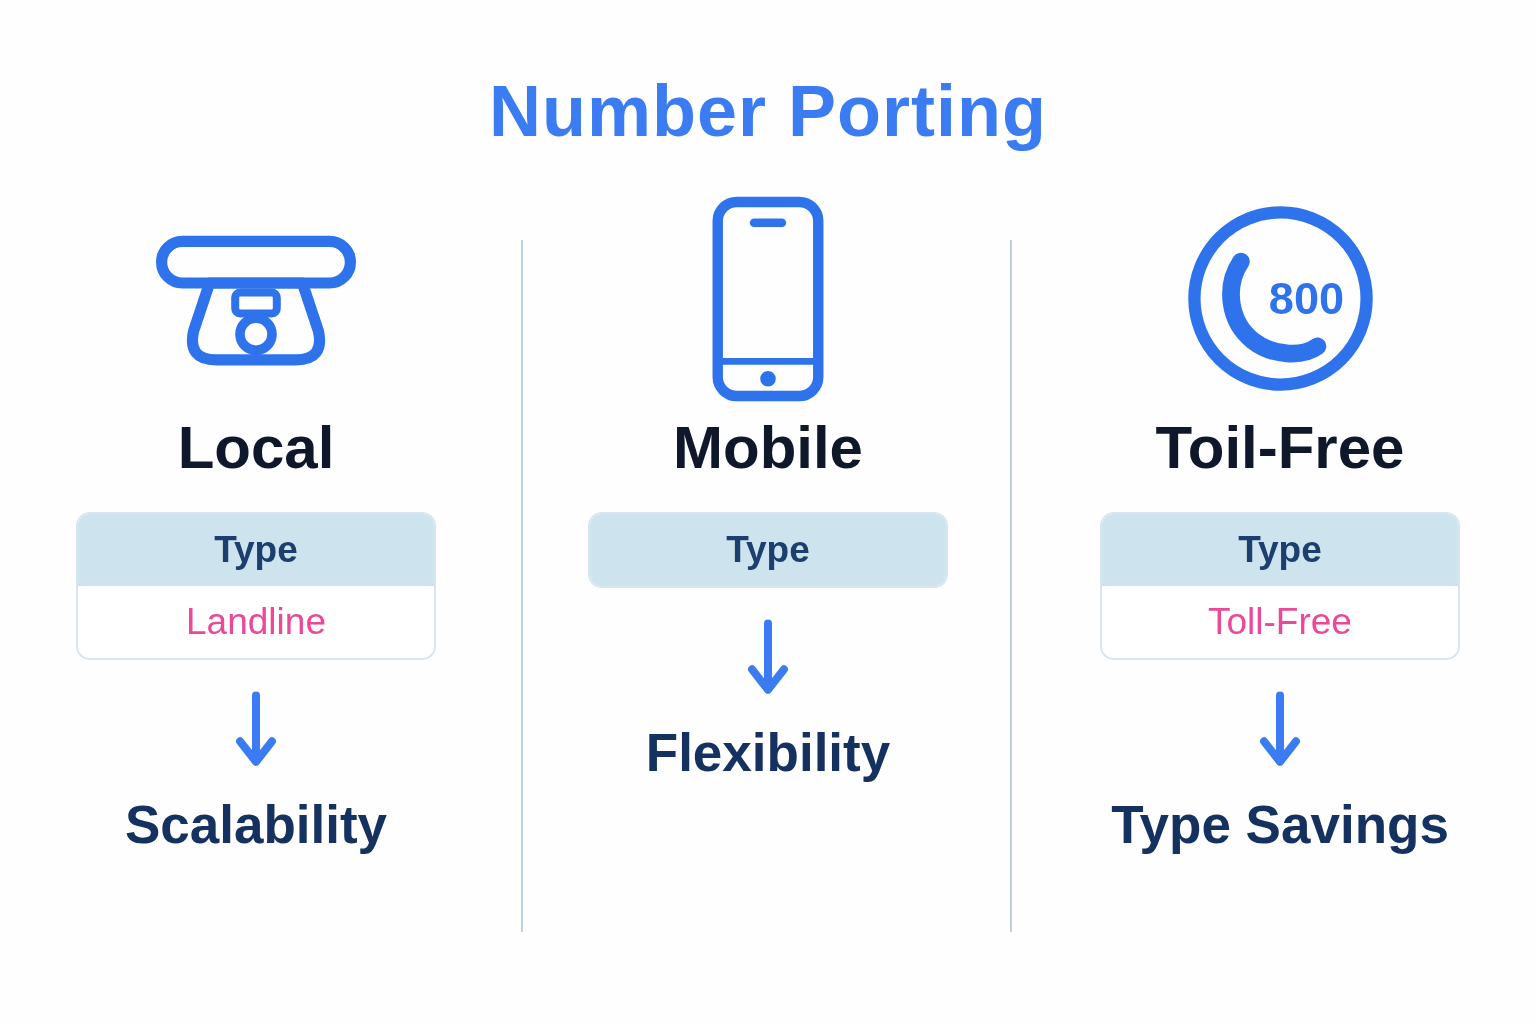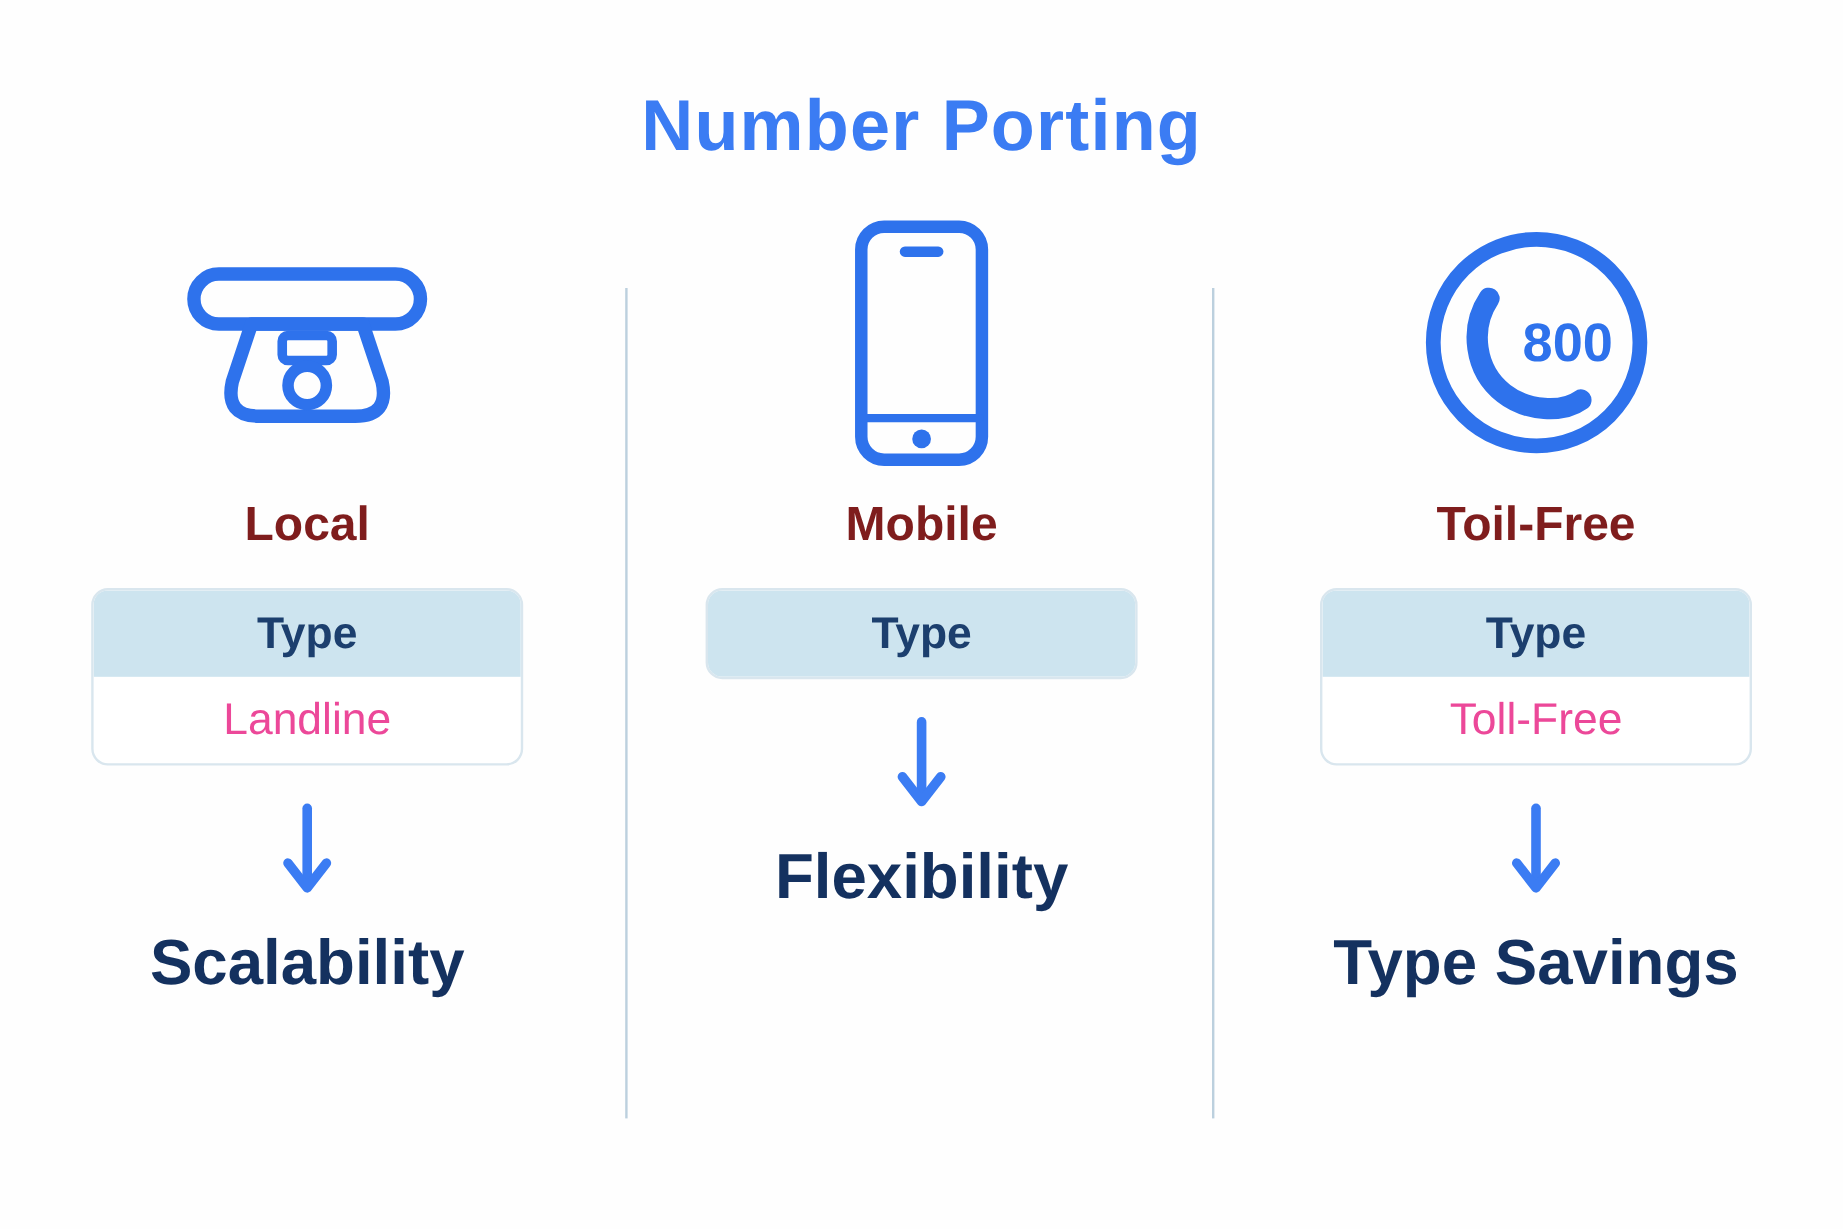--- a/index.html
+++ b/index.html
@@ -7,37 +7,37 @@
     width:1536px; height:1024px;
     background:#fefefe;
     font-family:"Liberation Sans", sans-serif;
     overflow:hidden;
   }
   .canvas { position:relative; width:1536px; height:1024px; }
 
   .title {
     text-align:center;
     padding-top:72px;
-    font-size:60px;
+    font-size:72px;
     font-weight:700;
     color:#3b7cf3;
     line-height:1.1;
     letter-spacing:1px;
   }
 
   .columns { display:flex; margin-top:40px; }
   .column { flex:1; display:flex; flex-direction:column; align-items:center; }
 
   .icon-box { height:215px; display:flex; align-items:center; justify-content:center; }
 
   .heading {
-    margin-top:22px;
-    font-size:40px;
+    margin-top:7px;
+    font-size:60px;
     font-weight:700;
-    color:#7f1d1d;
+    color:#0f172a;
   }
 
   .card {
     width:360px;
     margin-top:30px;
     border:2px solid #d9e6ee;
     border-radius:14px;
     overflow:hidden;
     background:#ffffff;
     box-sizing:border-box;

